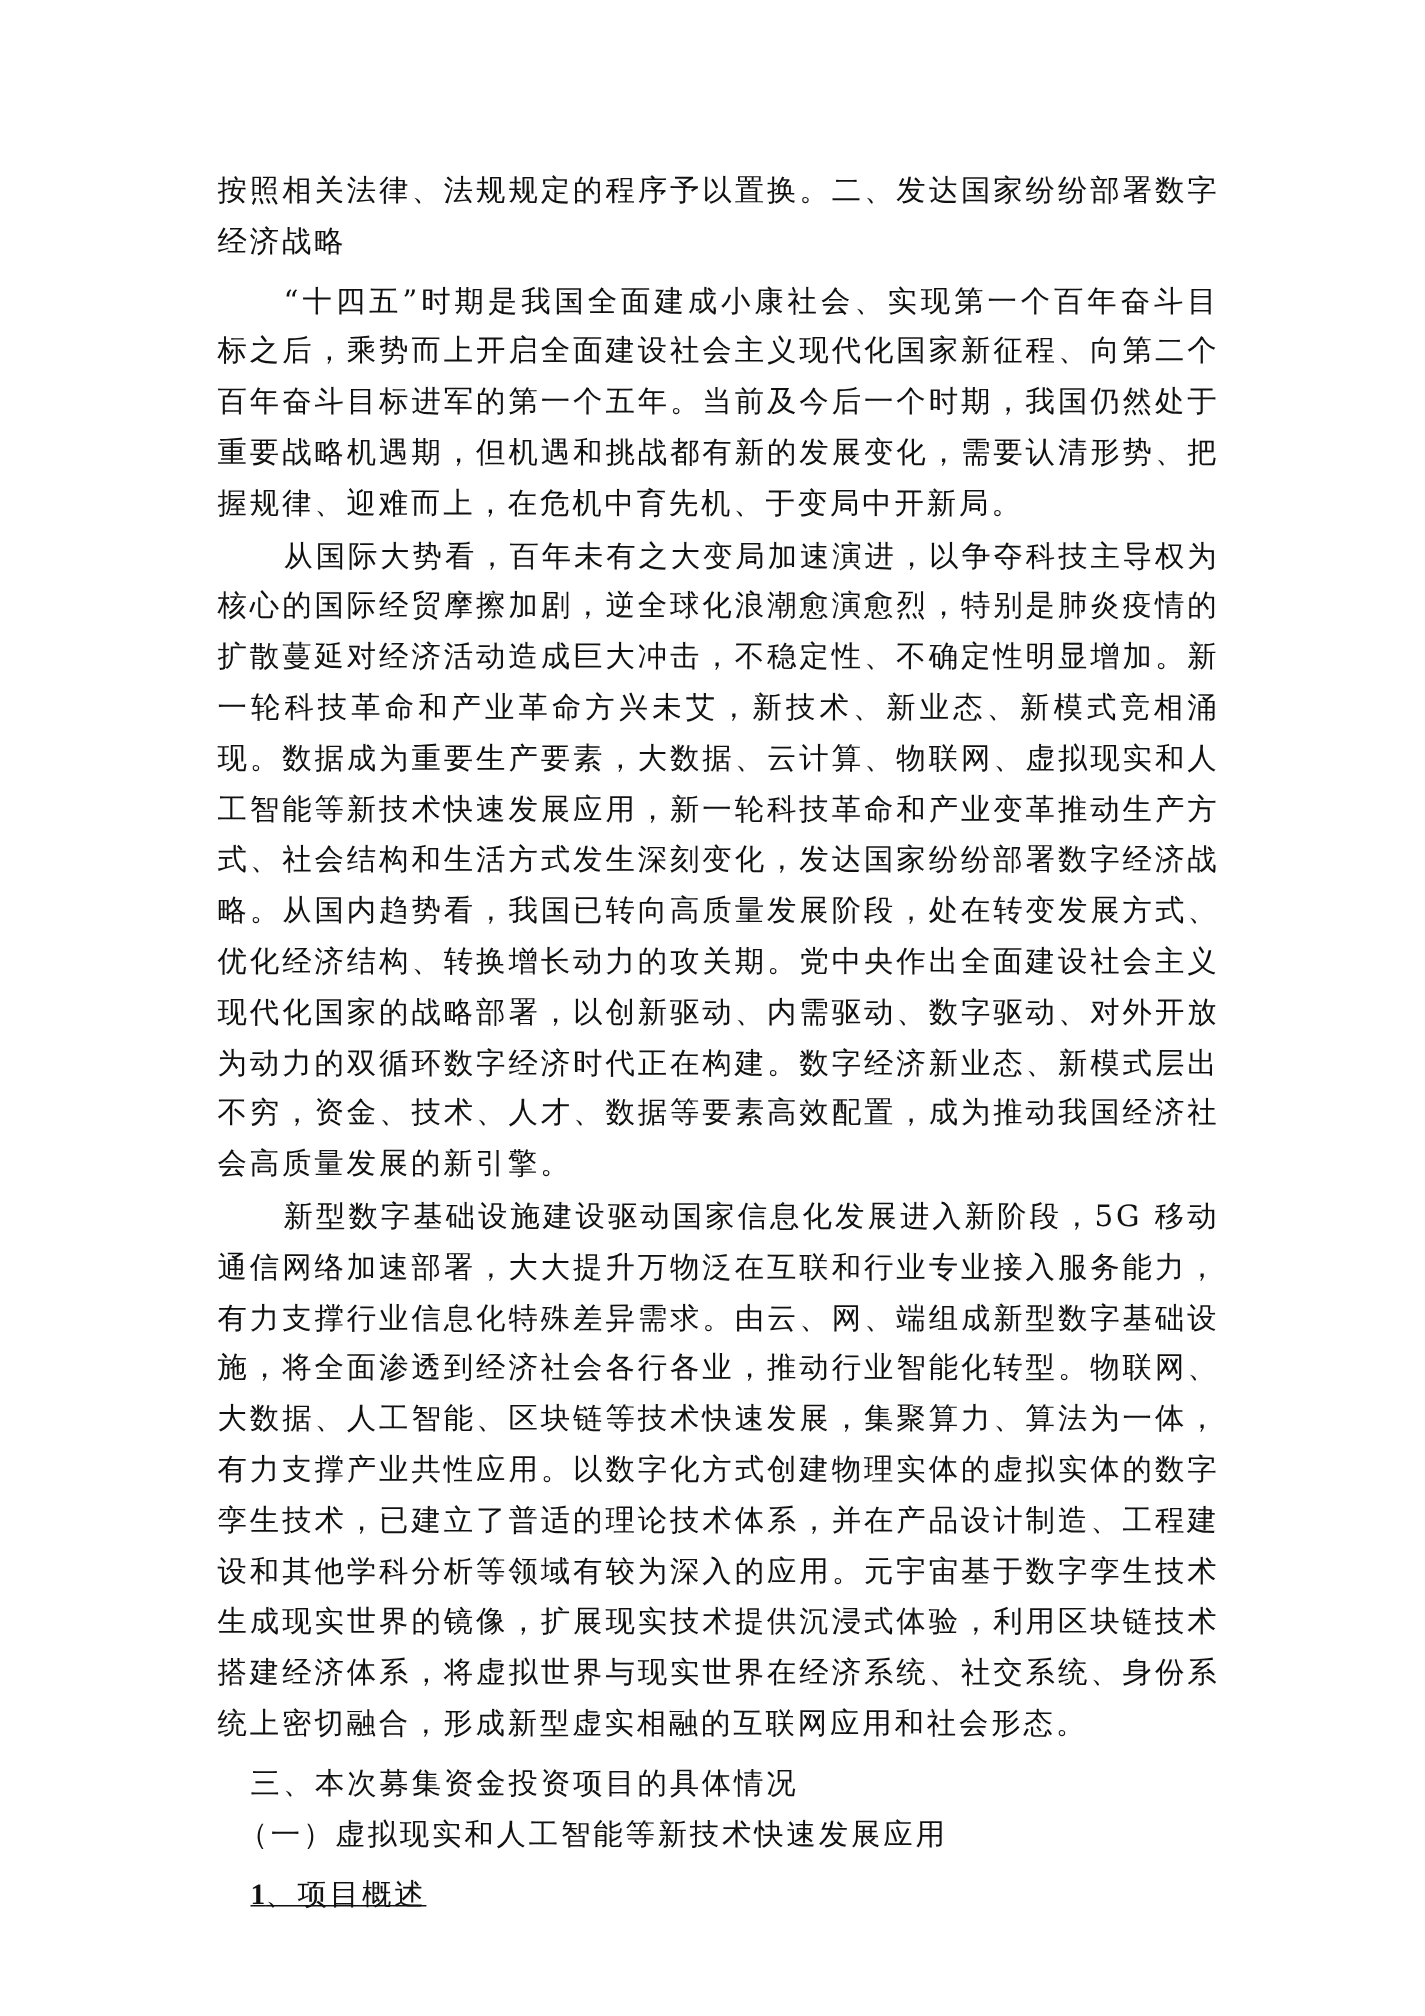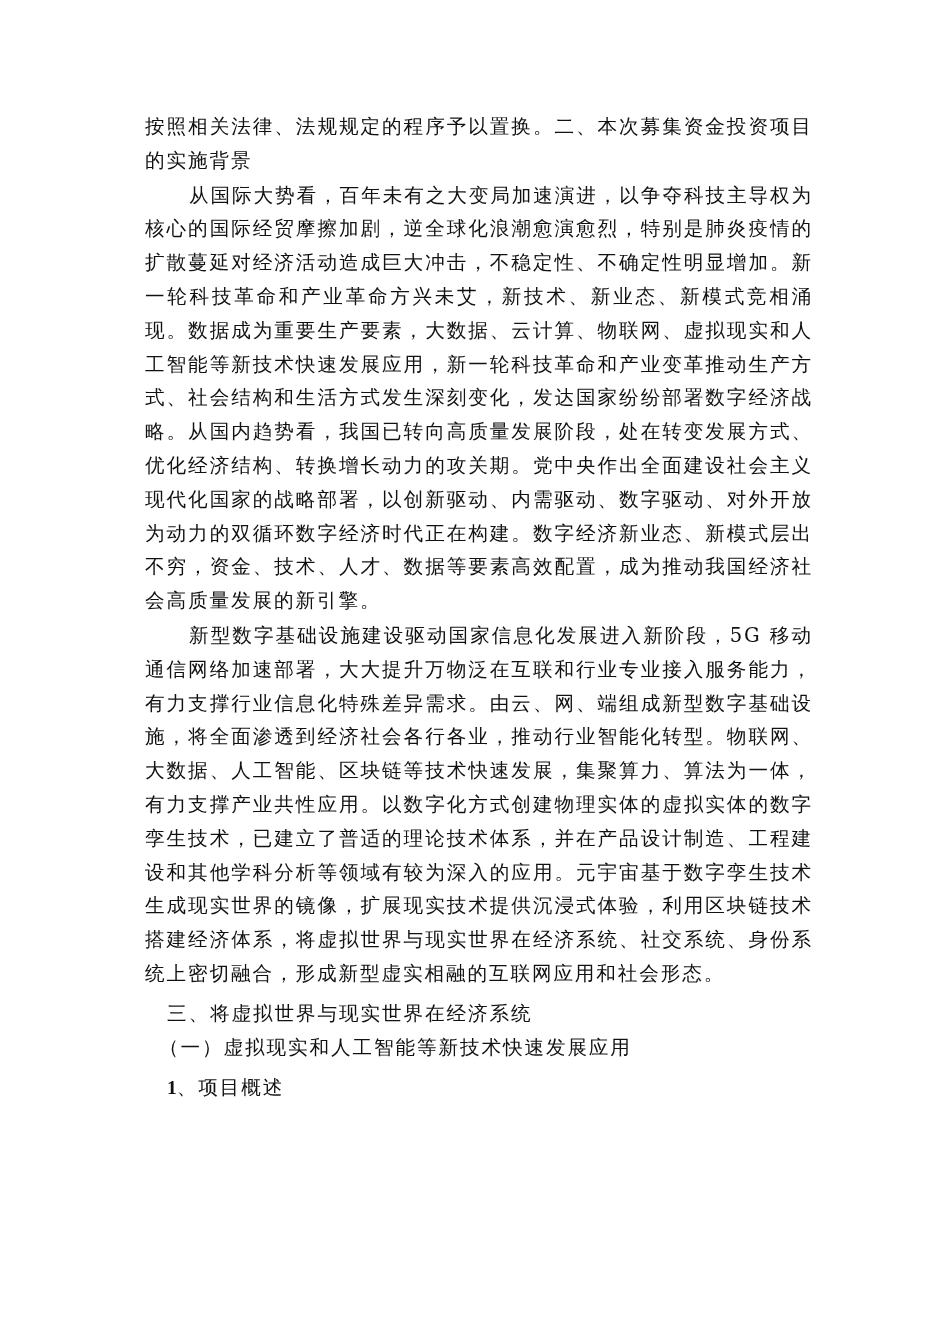--- a/index.html
+++ b/index.html
@@ -7,31 +7,32 @@
          font-family: "DejaVu Serif", "Liberation Serif", serif; color: #111111; }
   .page { position: absolute; left: 145px; top: 110px; width: 668px; }
   .p { margin: 0; font-size: 19.6px; line-height: 33.8px; text-align: justify;
        text-align-last: left; letter-spacing: 1.9px; word-break: break-all; }
   .indent { text-indent: 44px; }
   .gap-sm { margin-top: 6px; }
   .gap-md { margin-top: 1px; }
   .h { margin: 0; font-size: 19.6px; line-height: 33.8px; letter-spacing: 1.9px; padding-left: 22px; }
   .h-num { font-weight: bold; font-family: "Liberation Serif", serif; letter-spacing: 0; }
   .gap-h { margin-top: 6px; }
-  .gap-h2 { margin-top: 7px; }
+  .gap-h2 { margin-top: 7px; text-decoration: underline; }
 </style>
 </head>
 <body>
 
 <div class="page">
-  <p class="p">按照相关法律、法规规定的程序予以置换。二、本次募集资金投资项目的实施背景</p>
+  <p class="p">按照相关法律、法规规定的程序予以置换。二、发达国家纷纷部署数字经济战略</p>
 
+  <p class="p indent gap-sm">“十四五”时期是我国全面建成小康社会、实现第一个百年奋斗目标之后，乘势而上开启全面建设社会主义现代化国家新征程、向第二个百年奋斗目标进军的第一个五年。当前及今后一个时期，我国仍然处于重要战略机遇期，但机遇和挑战都有新的发展变化，需要认清形势、把握规律、迎难而上，在危机中育先机、于变局中开新局。</p>
 
   <p class="p indent gap-md">从国际大势看，百年未有之大变局加速演进，以争夺科技主导权为核心的国际经贸摩擦加剧，逆全球化浪潮愈演愈烈，特别是肺炎疫情的扩散蔓延对经济活动造成巨大冲击，不稳定性、不确定性明显增加。新一轮科技革命和产业革命方兴未艾，新技术、新业态、新模式竞相涌现。数据成为重要生产要素，大数据、云计算、物联网、虚拟现实和人工智能等新技术快速发展应用，新一轮科技革命和产业变革推动生产方式、社会结构和生活方式发生深刻变化，发达国家纷纷部署数字经济战略。从国内趋势看，我国已转向高质量发展阶段，处在转变发展方式、优化经济结构、转换增长动力的攻关期。党中央作出全面建设社会主义现代化国家的战略部署，以创新驱动、内需驱动、数字驱动、对外开放为动力的双循环数字经济时代正在构建。数字经济新业态、新模式层出不穷，资金、技术、人才、数据等要素高效配置，成为推动我国经济社会高质量发展的新引擎。</p>
 
   <p class="p indent gap-md">新型数字基础设施建设驱动国家信息化发展进入新阶段，5G 移动通信网络加速部署，大大提升万物泛在互联和行业专业接入服务能力，有力支撑行业信息化特殊差异需求。由云、网、端组成新型数字基础设施，将全面渗透到经济社会各行各业，推动行业智能化转型。物联网、大数据、人工智能、区块链等技术快速发展，集聚算力、算法为一体，有力支撑产业共性应用。以数字化方式创建物理实体的虚拟实体的数字孪生技术，已建立了普适的理论技术体系，并在产品设计制造、工程建设和其他学科分析等领域有较为深入的应用。元宇宙基于数字孪生技术生成现实世界的镜像，扩展现实技术提供沉浸式体验，利用区块链技术搭建经济体系，将虚拟世界与现实世界在经济系统、社交系统、身份系统上密切融合，形成新型虚实相融的互联网应用和社会形态。</p>
 
-  <p class="h gap-h">三、将虚拟世界与现实世界在经济系统</p>
+  <p class="h gap-h">三、本次募集资金投资项目的具体情况</p>
 
   <p class="h" style="padding-left:14px;">（一）虚拟现实和人工智能等新技术快速发展应用</p>
 
   <p class="h gap-h2"><span class="h-num">1</span><span>、项目概述</span></p>
 </div>
 
 </body></html>

